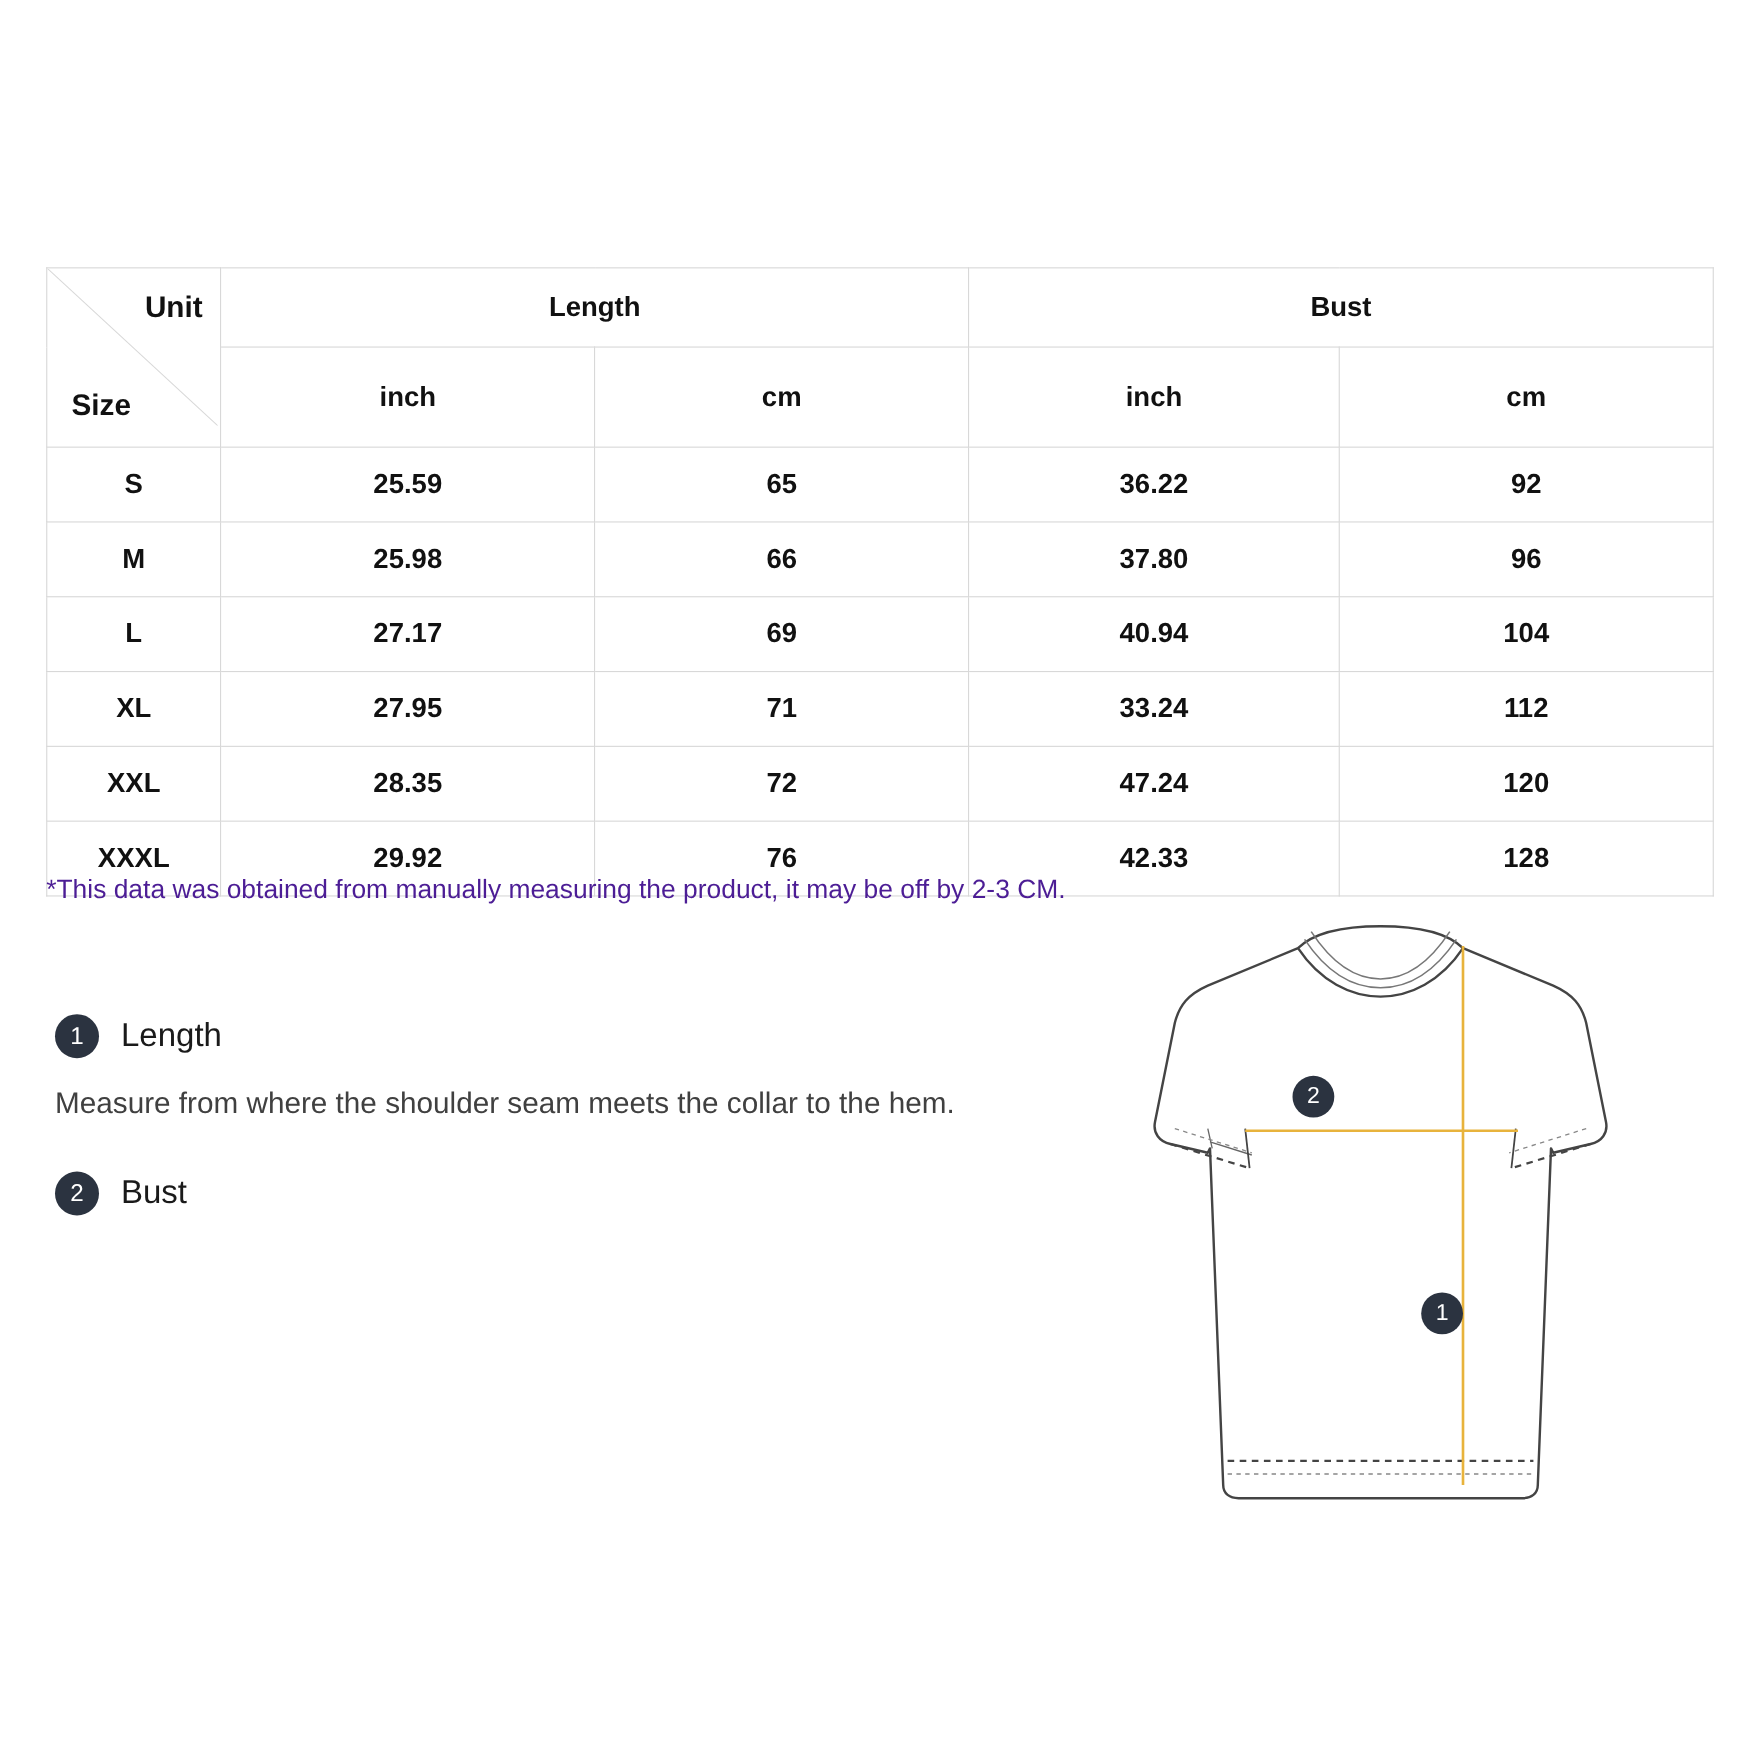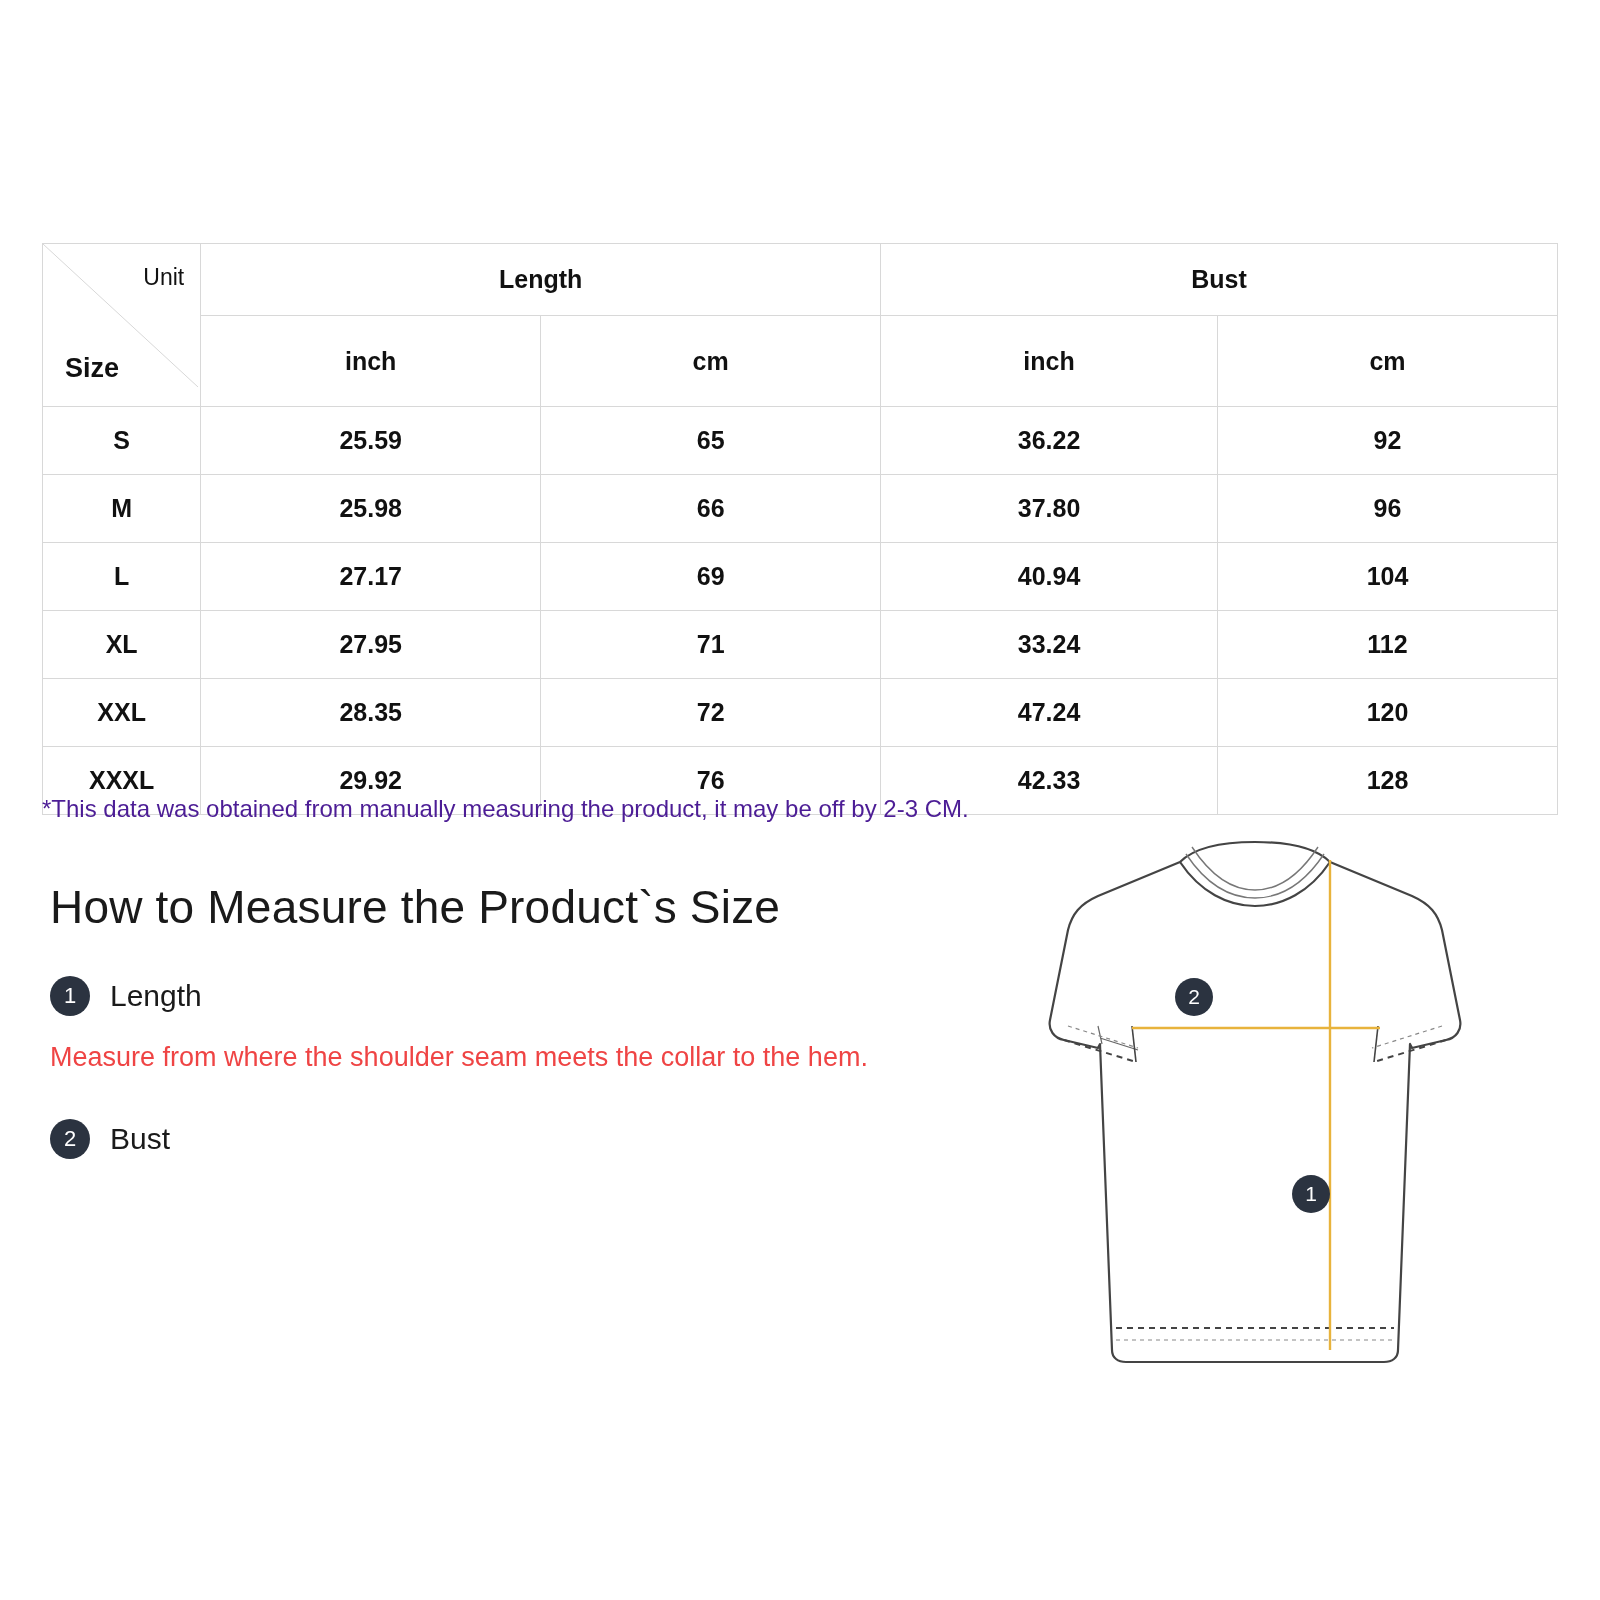--- a/index.html
+++ b/index.html
@@ -56,22 +56,22 @@
   .corner .diag {
     position: absolute;
     inset: 0;
     overflow: hidden;
   }
   .corner .diag svg { display: block; }
   .corner .unit-lbl {
     position: absolute;
     right: 16px;
     top: 20px;
-    font-size: 23px;
-    font-weight: normal;
+    font-size: 27px;
+    font-weight: bold;
   }
   .corner .size-lbl {
     position: absolute;
     left: 22px;
     bottom: 22px;
     font-size: 27px;
     font-weight: bold;
     margin-top: 10px;
   }
   .note {
@@ -116,21 +116,21 @@
   }
   .step-title {
     margin-left: 20px;
     font-size: 30px;
     color: #1a1a1a;
   }
   .step-desc {
     margin-top: 22px;
     font-size: 27px;
     line-height: 1.45;
-    color: #ef4444;
+    color: #404040;
     max-width: 860px;
   }
 
   
   .shirt {
     position: absolute;
     left: 1020px;
     top: 830px;
     width: 470px;
     height: 560px;
@@ -226,21 +226,20 @@
         <td>42.33</td>
         <td>128</td>
       </tr>
     </tbody>
   </table>
 </div>
 
 <div class="note">*This data was obtained from manually measuring the product, it may be off by 2-3 CM.</div>
 
 <div class="howto">
-  <h1>How to Measure the Product`s Size</h1>
 
   <div class="step">
     <div class="badge">1</div>
     <div class="step-title">Length</div>
   </div>
   <div class="step-desc">Measure from where the shoulder seam meets the collar to the hem.</div>
 
   <div class="step">
     <div class="badge">2</div>
     <div class="step-title">Bust</div>

